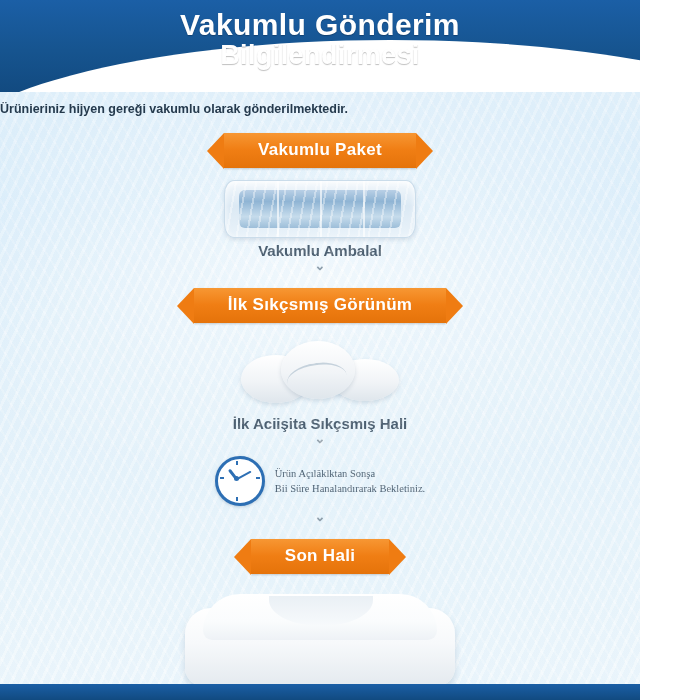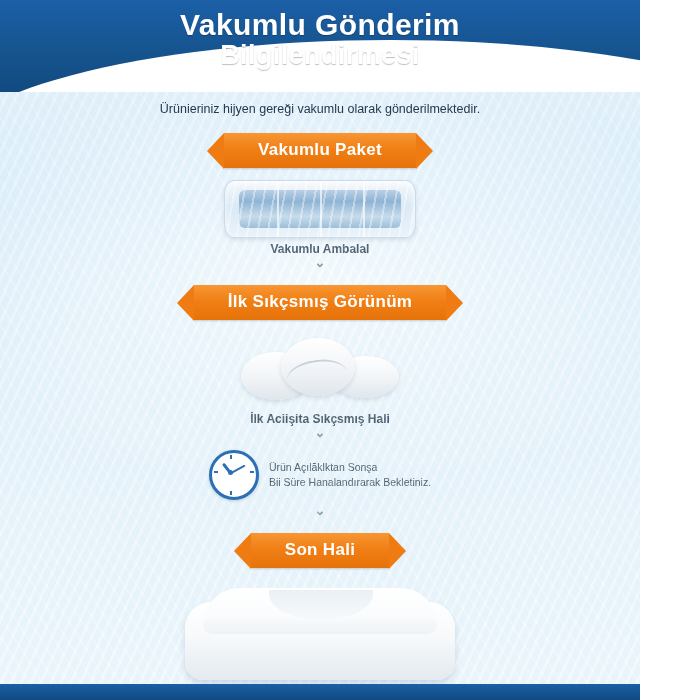--- a/index.html
+++ b/index.html
@@ -59,23 +59,23 @@
     font-weight: bold;
     letter-spacing: .4px;
     line-height: 1.06;
     text-shadow: 0 1px 1px rgba(0,0,0,.25);
   }
   .header-title .line2 { font-size: 27px; }
 
   .intro {
     position: relative;
     z-index: 3;
-    text-align: center;
+    text-align: left;
     font-size: 12.5px;
-    font-weight: normal;
+    font-weight: bold;
     color: #253a4d;
     margin-top: 10px;
   }
 
   .banner-wrap {
     position: relative;
     width: 100%;
     display: flex;
     justify-content: center;
     margin-top: 17px;
@@ -114,21 +114,21 @@
     width: 48px;
     height: 16px;
     background: linear-gradient(180deg, #f9a64c 0%, #ef8019 100%);
     z-index: -1;
   }
   .banner .tailL { left: -58px; clip-path: polygon(0 0, 100% 0, 100% 100%, 0 100%, 14px 50%); }
   .banner .tailR { right: -58px; clip-path: polygon(0 0, 100% 0, calc(100% - 14px) 50%, 100% 100%, 0 100%); }
 
   .caption {
     text-align: center;
-    font-size: 12px;
+    font-size: 15px;
     font-weight: bold;
     color: #2b3d4f;
     margin-top: 4px;
   }
   .chevron {
     text-align: center;
     color: #7d8b97;
     font-size: 13px;
     line-height: 10px;
     margin-top: 2px;
@@ -197,20 +197,21 @@
     transform: rotate(-8deg);
   }
 
   
   .clockrow {
     display: flex;
     align-items: center;
     justify-content: center;
     gap: 10px;
     margin-top: 12px;
+    font-family: Liberation Serif, serif;
   }
   .clock {
     width: 44px; height: 44px;
     border-radius: 50%;
     background: #ffffff;
     border: 3px solid #2d6fb4;
     position: relative;
     box-shadow: 0 1px 3px rgba(40,80,120,.25);
   }
   .clock .hand {

